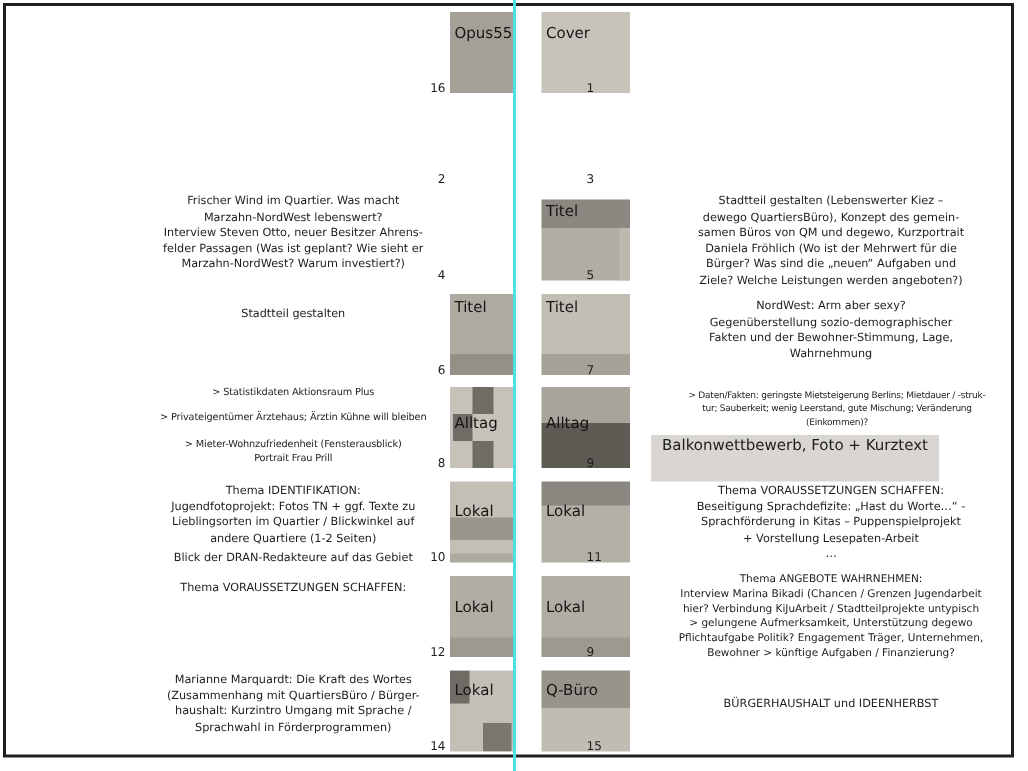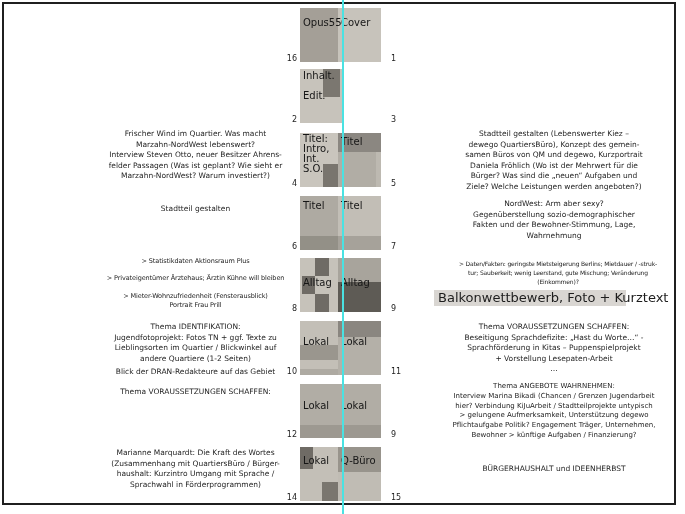--- a/index.html
+++ b/index.html
@@ -21,21 +21,21 @@
   .spread-row { position:absolute; left:0; width:685px; height:54px; }
   .r0{top:8px}.r1{top:69px}.r2{top:133px}.r3{top:196px}
   .r4{top:258px}.r5{top:321px}.r6{top:384px}.r7{top:447px}
 
   .pnum { position:absolute; bottom:-1px; font-size:8px; line-height:9px; }
   .pnum.pl { right:388px; text-align:right; }
   .pnum.pr { left:391px; }
 
   .box { position:absolute; top:0; height:54px; overflow:hidden; }
   .box.bl { left:300px; width:42px; }
-  .box.br { left:338px; width:43px;text-decoration:underline; }
+  .box.br { left:361px; width:59px;text-decoration:underline; }
   .box::before, .box::after, .box .ov3 { content:""; position:absolute; }
   .boxlabel {
     position:absolute; left:3px; top:3px; z-index:2;
     font-size:10px; line-height:10px; white-space:pre-line; color:#161616;
   }
 
   .b16{background:#a49f97}
   .b1 {background:#c7c3bb}
   .b2 {background:#c7c3bb} .b2::before{left:55%;top:0;width:40%;height:52%;background:#7b7770}
   .b3 {background:#aeaaa2} .b3::before{left:0;top:62%;width:86%;height:38%;background:#8e8a82}
@@ -61,22 +61,22 @@
   .note {
     position:absolute; white-space:pre-line;
     font-size:7.5px; line-height:10.6px; color:#1d1d1d;text-align:center;
   }
   .lcol { left:88px;  width:215px; }
   .rcol { left:434px; width:240px; }
   .small  { font-size:6.5px; line-height:8.6px; letter-spacing:-0.1px; }
   .xsmall { font-size:6px;   line-height:9.2px; letter-spacing:-0.15px; width:248px; }
   .mid    { font-size:7px;   line-height:9.8px; }
   .hl {
-    background:#d9d6d2; width:184px; padding:3px 4px 4px 4px;
-    font-size:13px; line-height:9px; white-space:nowrap;
+    background:#d9d6d2; width:184px; padding:3px 4px 19px 4px;
+    font-size:10px; line-height:9px; white-space:nowrap;
   }
 
   .nL1{top:129px}.nL2{top:204px}
   .nL3a{top:257px}.nL3b{top:274px}.nL3c{top:292px}
   .nL4{top:322px}.nL5{top:367px}.nL6{top:387px}.nL7{top:448px}
 
   .nR1{top:129px}.nR2{top:199px}.nR3{top:259px}.nR4{top:290px}
   .nR5{top:322px}.nR6{top:382px}.nR7{top:464px}
 </style>
 </head>
@@ -91,36 +91,25 @@
     <span class="boxlabel" style="top:10px">Opus55</span>
   </div>
   <div class="box br b1">
     <span class="boxlabel" style="top:10px">Cover</span>
   </div>
   <span class="pnum pr">1</span>
 </div>
 
 <div class="spread-row r1">
   <span class="pnum pl">2</span>
-  <div class="box bl b2">
-    <span class="boxlabel" style="top:2px">Inhalt.
-
-Edit.</span>
-  </div>
   <span class="pnum pr">3</span>
 </div>
 
 <div class="spread-row r2">
   <span class="pnum pl">4</span>
-  <div class="box bl b4">
-    <span class="boxlabel" style="top:1px">Titel:
-Intro,
-Int.
-S.O.</span>
-  </div>
   <div class="box br b5">
     <span class="boxlabel" style="top:4px">Titel</span>
   </div>
   <span class="pnum pr">5</span>
 </div>
 
 <div class="spread-row r3">
   <span class="pnum pl">6</span>
   <div class="box bl b6">
     <span class="boxlabel" style="top:5px">Titel</span>

